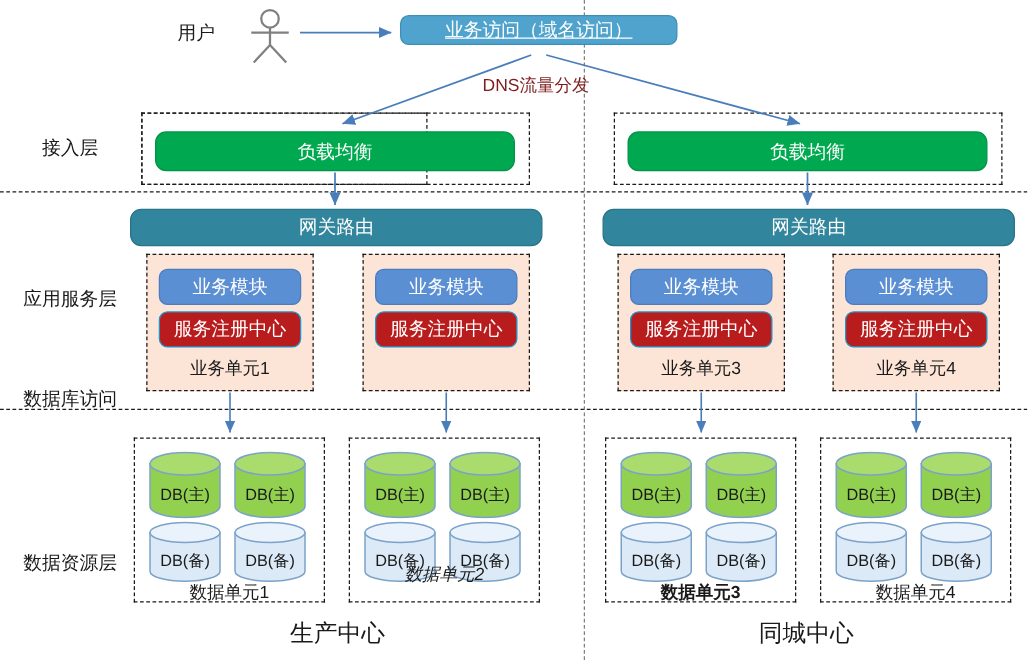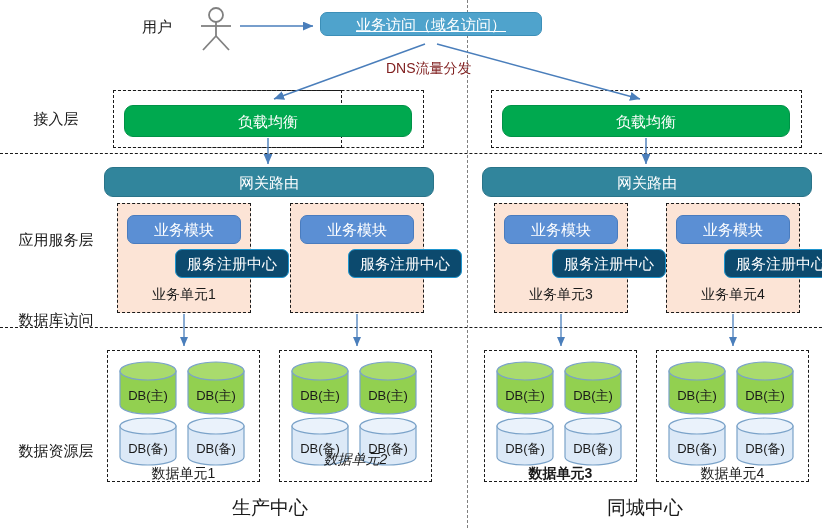--- a/index.html
+++ b/index.html
@@ -50,23 +50,23 @@
     color: #ffffff;
     font-size: 15px;
     display: flex;
     align-items: center;
     justify-content: center;
     white-space: nowrap;
     line-height: 1;
   }
   .box-access   { background: #4FA3CC; border: 1px solid #3C8FB8; }
   .box-lb       { background: #00A94F; border: 1px solid #009247; border-radius: 9px; }
-  .box-gw       { background: #31859C; border: 1px solid #2A7competed; border-radius: 9px; }
+  .box-gw       { background: #31859C; border: 1px solid #2A7competed; border-radius: 9px; font-family: Liberation Serif, serif; }
   .box-module   { background: #5B8FD4; border: 1px solid #4A7CBE; }
-  .box-registry { background: #0c4a6e; border: 1px solid #1E95CE; margin-left: 48px; }
+  .box-registry { background: #b91c1c; border: 1px solid #1E95CE; }
 
   
   .dbox {
     border: 1.6px dashed #1a1a1a;
     background: transparent;
   }
   .unitbox {
     border: 1.6px dashed #1a1a1a;
     background: #FCE4D6;
   }

